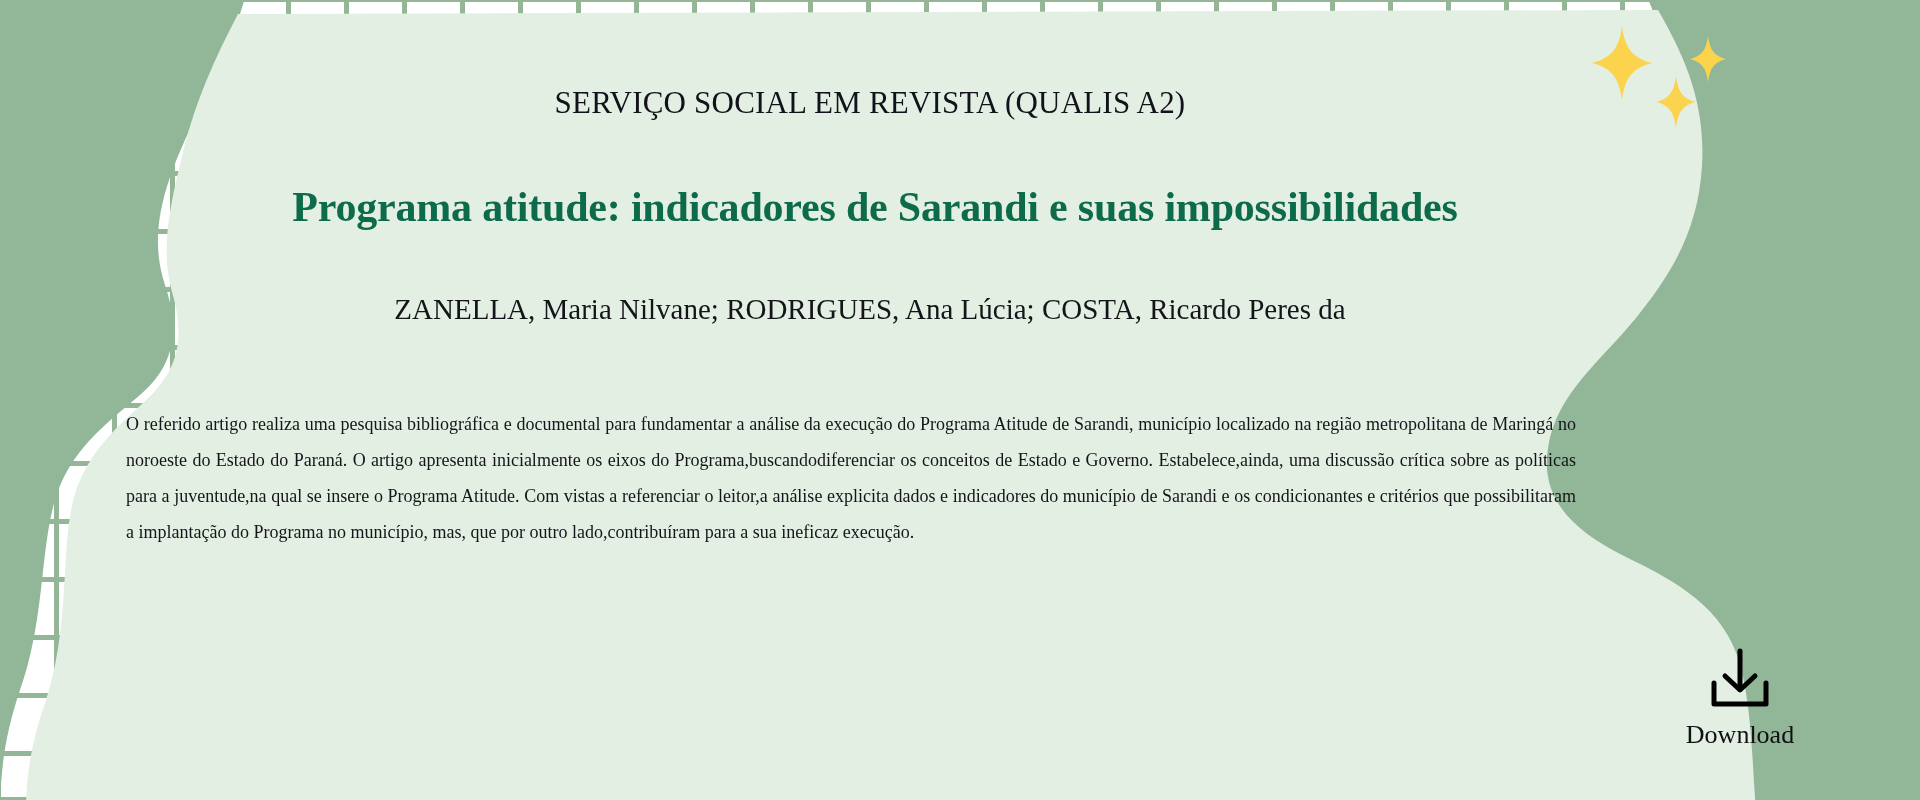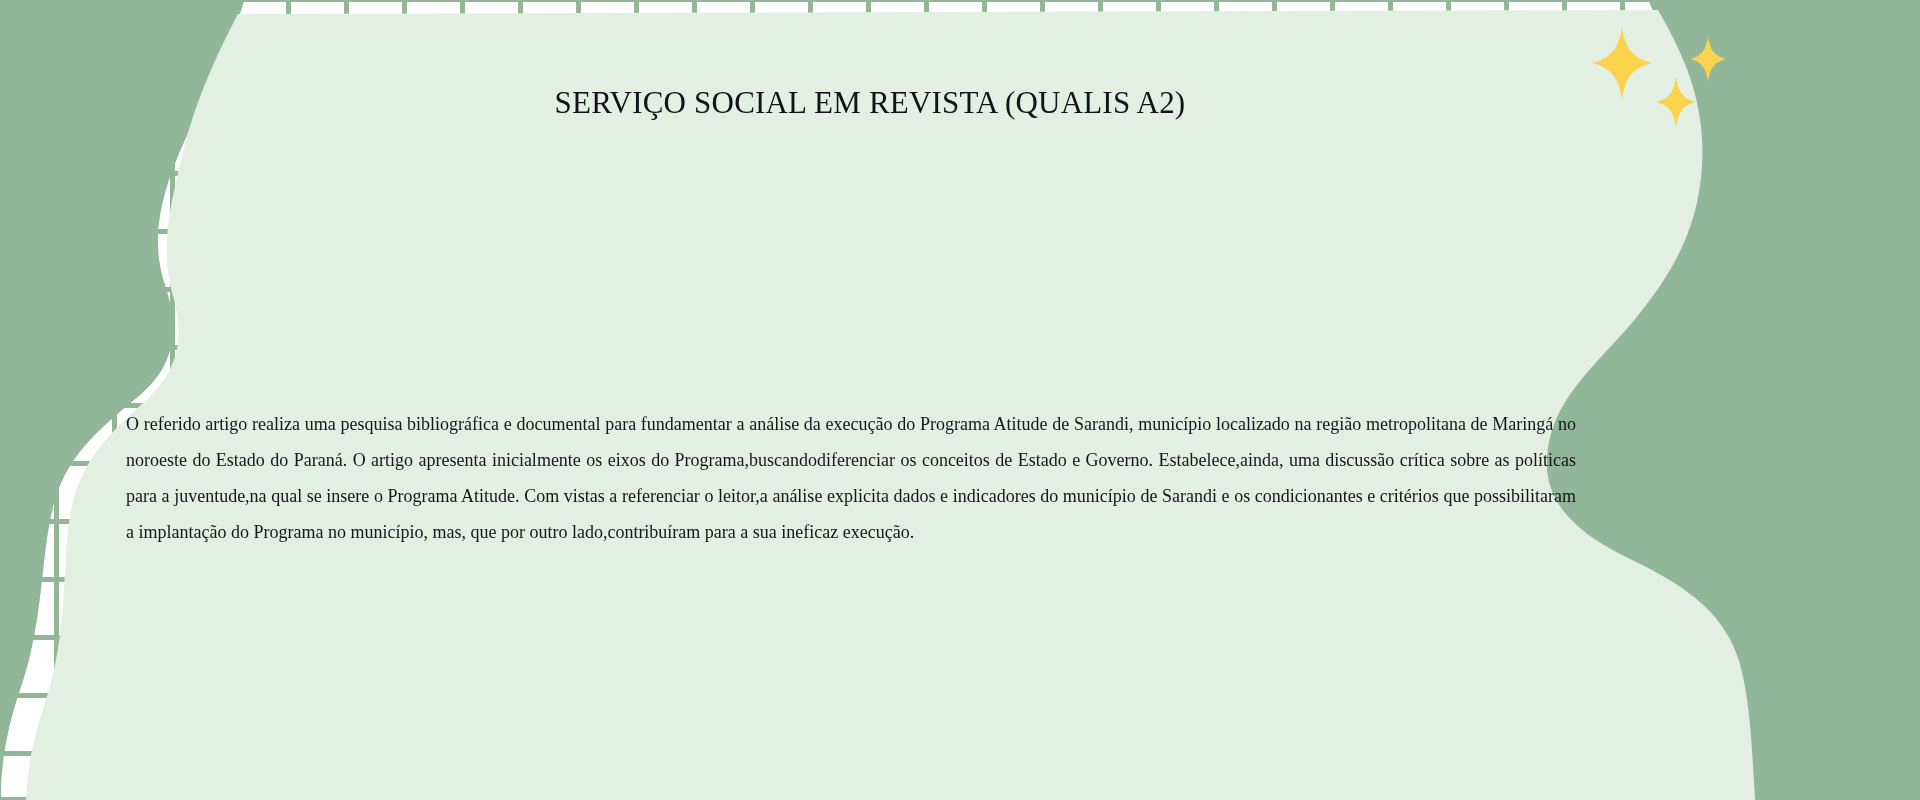--- a/index.html
+++ b/index.html
@@ -194,19 +194,29 @@
   <svg class="sparkles" viewBox="0 0 160 110" aria-hidden="true">
     <path d="M 32,6 C 35,29 43,38 62,43 C 43,48 35,57 32,80 C 29,57 21,48 2,43 C 21,38 29,29 32,6 Z" fill="#fcd34d"></path>
     <path d="M 118,16 C 120,30 124,36 136,39 C 124,42 120,48 118,62 C 116,48 112,42 100,39 C 112,36 116,30 118,16 Z" fill="#fcd34d"></path>
     <path d="M 86,56 C 88,72 93,79 106,82 C 93,85 88,92 86,108 C 84,92 79,85 66,82 C 79,79 84,72 86,56 Z" fill="#fcd34d"></path>
   </svg>
 
   <div class="content">
 
     <div class="journal-name">SERVIÇO SOCIAL EM REVISTA (QUALIS A2)</div>
 
-
+    <h1 class="article-title">Programa atitude: indicadores de Sarandi e suas impossibilidades</h1>
+
+    <div class="authors">ZANELLA, Maria Nilvane; RODRIGUES, Ana Lúcia; COSTA, Ricardo Peres da</div>
 
     <p class="abstract">O referido artigo realiza uma pesquisa bibliográfica e documental para fundamentar a análise da execução do Programa Atitude de Sarandi, município localizado na região metropolitana de Maringá no noroeste do Estado do Paraná. O artigo apresenta inicialmente os eixos do Programa,buscandodiferenciar os conceitos de Estado e Governo. Estabelece,ainda, uma discussão crítica sobre as políticas para a juventude,na qual se insere o Programa Atitude. Com vistas a referenciar o leitor,a análise explicita dados e indicadores do município de Sarandi e os condicionantes e critérios que possibilitaram a implantação do Programa no município, mas, que por outro lado,contribuíram para a sua ineficaz execução.</p>
 
+    <div class="download-block">
+      <svg class="download-icon" viewBox="0 0 70 62" aria-hidden="true">
+        <line x1="35" y1="3" x2="35" y2="40" stroke="#000000" stroke-width="5" stroke-linecap="round"></line>
+        <polyline points="20,28 35,42 50,28" fill="none" stroke="#000000" stroke-width="5" stroke-linecap="round" stroke-linejoin="round"></polyline>
+        <polyline points="9,35 9,56 61,56 61,35" fill="none" stroke="#000000" stroke-width="5" stroke-linecap="round" stroke-linejoin="round"></polyline>
+      </svg>
+      <div class="download-label">Download</div>
+    </div>
 
   </div>
 </div>
 
 </body></html>

